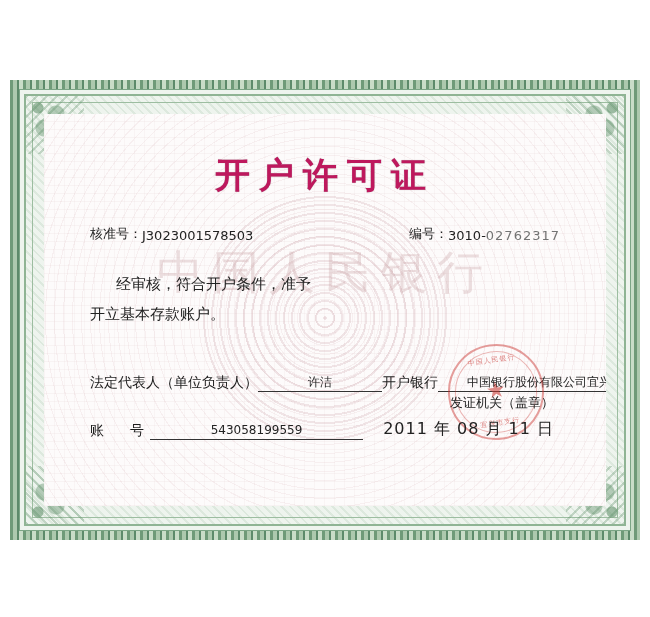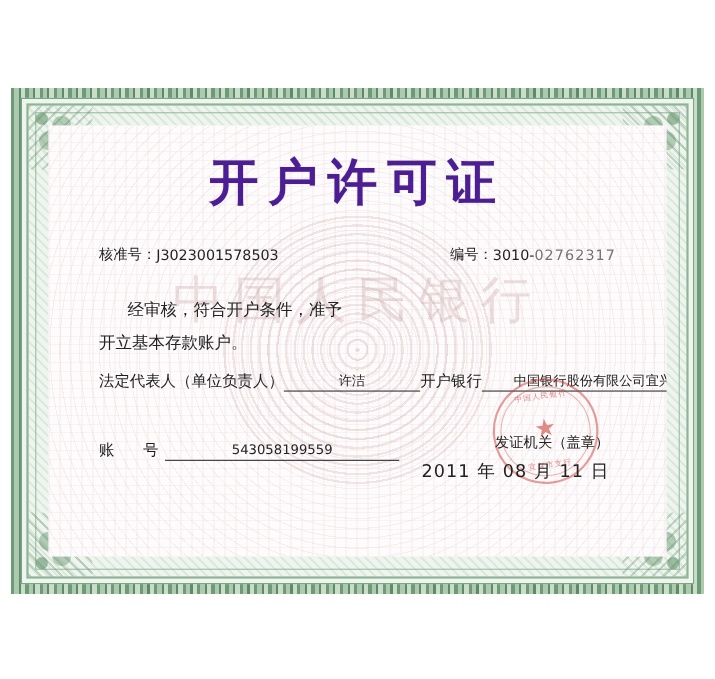--- a/index.html
+++ b/index.html
@@ -126,26 +126,26 @@
   
   .content {
     position: absolute;
     inset: 0;
     padding: 0 28px;
     box-sizing: border-box;
     color: #222;
   }
   .doc-title {
     text-align: center;
-    margin-top: 22px;
+    margin-top: 38px;
     font-family: "DejaVu Serif", "Liberation Serif", serif;
     font-weight: bold;
-    font-size: 45px;
+    font-size: 35px;
     letter-spacing: 9px;
-    color: #4c1d95;
+    color: #be185d;
     text-shadow: 0 0 1px rgba(0,0,0,0.35);
   }
 
   .row {
     display: flex;
     align-items: flex-end;
     font-size: 13px;
     font-family: "DejaVu Sans", "Liberation Sans", sans-serif;
   }
   .row-numbers {
@@ -175,34 +175,34 @@
     padding: 0 4px 1px 4px;
     line-height: 15px;
     vertical-align: bottom;
   }
   .fill-company { min-width: 212px; }
   .fill-rep     { min-width: 116px; }
   .fill-bank    { min-width: 218px; }
   .fill-acct    { min-width: 205px; }
 
   .row-rep {
-    margin-top: 12px;
+    margin-top: 45px;
     padding: 0 18px;
     align-items: flex-end;
     font-size: 14px;
   }
   .gap { display: inline-block; width: 16px; }
 
   .row-acct {
     margin-top: 30px;
     padding: 0 18px;
     font-size: 14px;
     align-items: flex-end;
   }
-  .acct-spaced { letter-spacing: 6px; margin-top: 15px; }
+  .acct-spaced { letter-spacing: 6px; }
 
   .issuer {
     position: absolute;
     right: 52px;
     bottom: 64px;
     text-align: right;
     font-size: 13px;
     line-height: 26px;
   }
   .issue-date { font-size: 16px; letter-spacing: 1px; }

